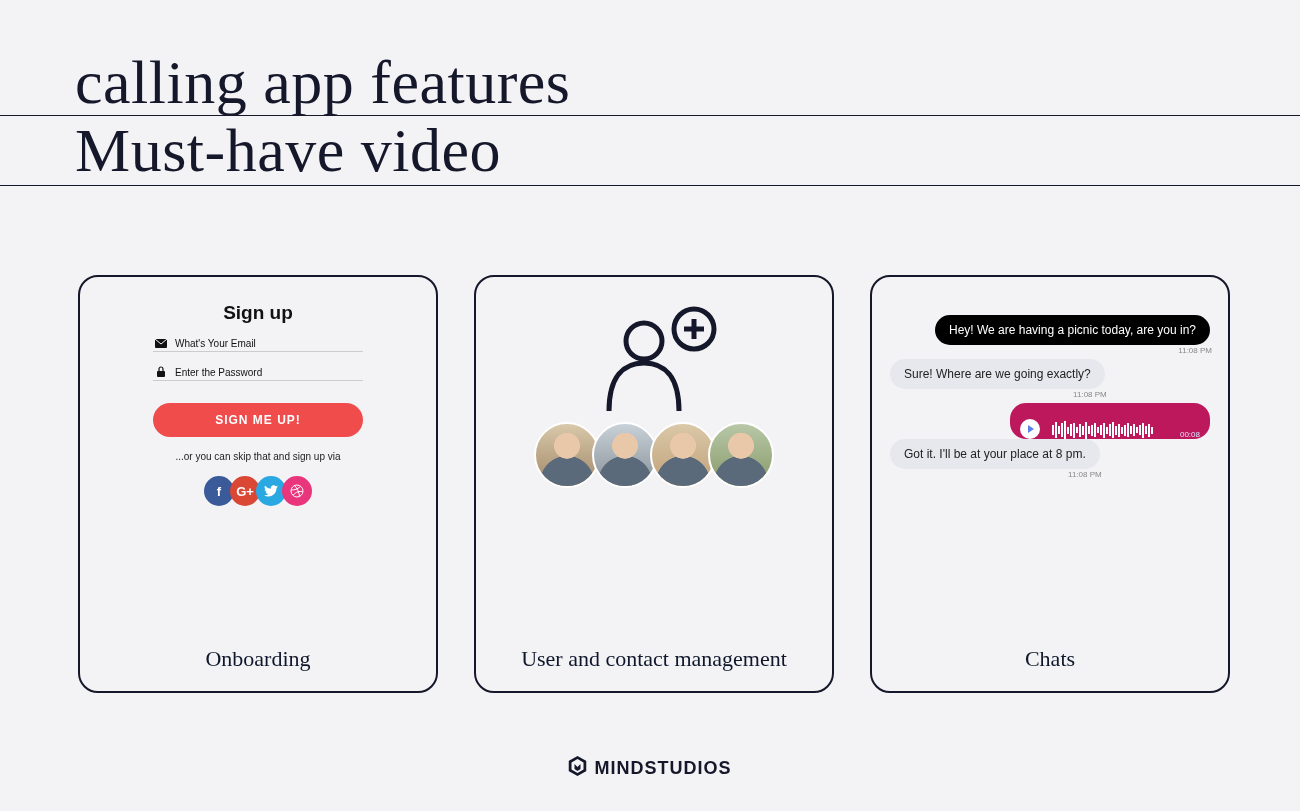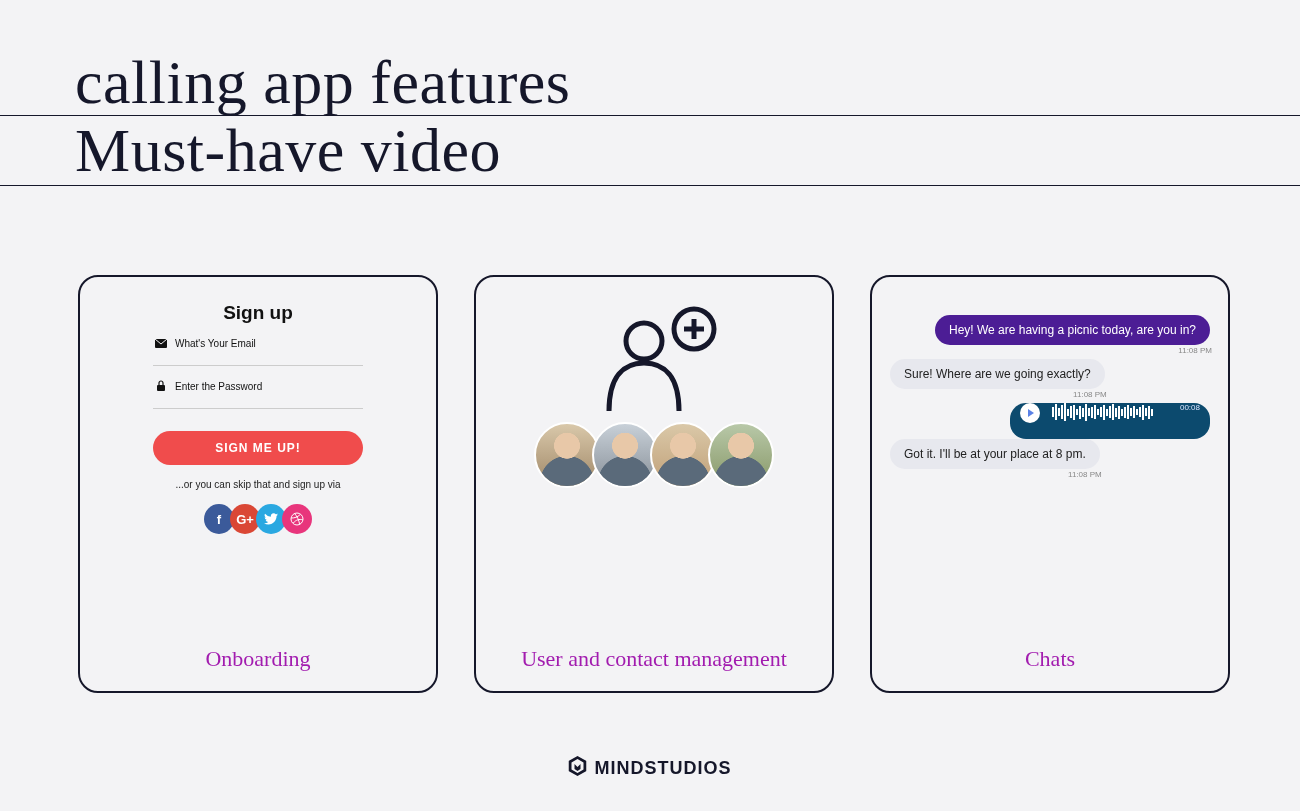--- a/index.html
+++ b/index.html
@@ -47,42 +47,42 @@
   display: flex;
   flex-direction: column;
 }
 .card-body {
   flex: 1;
   position: relative;
 }
 .card-label {
   text-align: center;
   font-size: 22px;
-  color: #a21caf;
+  color: #0f172a;
   padding: 12px 20px 20px;
   font-family: Georgia, "Times New Roman", serif;
   line-height: 1.15;
 }
 
 
 .signup-head {
   text-align: center;
   font-weight: 800;
   font-size: 19px;
   color: #111;
   margin-top: 25px;
   font-family: Arial, sans-serif;
 }
 .inp {
   width: 210px;
   margin: 14px auto 0;
   border-bottom: 1px solid #ccc;
   display: flex;
   align-items: center;
-  padding-bottom: 16px;
+  padding-bottom: 2px;
 }
 .inp .ico {
   width: 16px;
   display: inline-flex;
   justify-content: center;
   font-size: 10px;
   color: #111;
 }
 .inp span.placeholder {
   font-size: 10px;
@@ -178,39 +178,39 @@
   border-radius: 16px;
   padding: 8px 14px;
   font-size: 12px;
   color: #fff;
   margin-bottom: 14px;
   display: inline-flex;
   align-items: center;
   position: relative;
   max-width: 290px;
 }
-.bubble.blue { background: #4c1d95; }
+.bubble.blue { background: #000000; }
 .bubble.grey { background: #e7e8ee; color: #222; }
 .row { display: flex; }
 .row.right { justify-content: flex-end; }
 .row.left { justify-content: flex-start; }
 .ts {
   font-size: 8px;
   color: #888;
   position: absolute;
   right: -2px;
   bottom: -10px;
 }
 .audio {
-  background: #0c4a6e;
+  background: #be185d;
   border-radius: 16px;
   height: 36px;
   width: 200px;
   display: flex;
-  align-items: flex-start;
+  align-items: flex-end;
   padding: 0 10px;
   gap: 12px;
 }
 .play {
   width: 20px;
   height: 20px;
   border-radius: 50%;
   background: #fff;
   display: flex;
   align-items: center;

